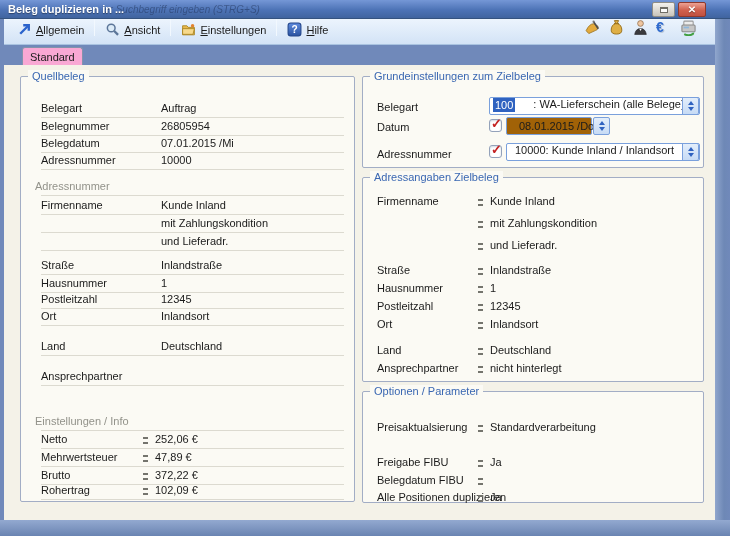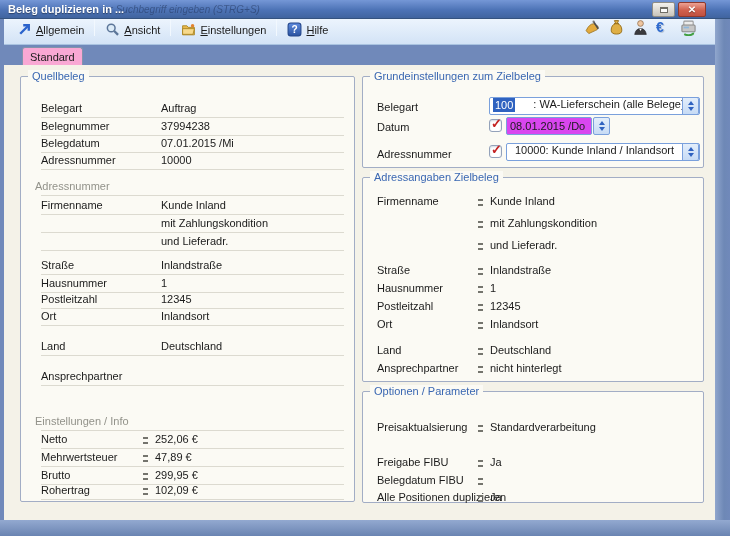--- a/index.html
+++ b/index.html
@@ -59,21 +59,21 @@
   .combo{position:absolute;height:18px;background:#fff;border:1px solid #7aa0dc;border-radius:2px;display:flex;align-items:flex-start;overflow:hidden}
   .combo .code{background:#2f62c0;color:#fff;padding:0 2px;margin-left:3px;line-height:14px}
   .combo .ctext{margin-left:18px;white-space:nowrap}
   .combo .ctext-center{width:100%;text-align:center;padding-right:17px;white-space:nowrap}
   .spin{position:absolute;right:0;top:-1px;bottom:-1px;width:17px;background:linear-gradient(#e3eefb,#c7dbf5);border:1px solid #7aa0dc;border-radius:0 2px 2px 0}
   .spin::before{content:"";position:absolute;left:5px;top:3px;border-left:3px solid transparent;border-right:3px solid transparent;border-bottom:4px solid #2f62c0}
   .spin::after{content:"";position:absolute;left:5px;bottom:3px;border-left:3px solid transparent;border-right:3px solid transparent;border-top:4px solid #2f62c0}
   .spinbtn{position:absolute;width:17px;height:18px;background:linear-gradient(#e3eefb,#c7dbf5);border:1px solid #7aa0dc;border-radius:2px}
   .spinbtn::before{content:"";position:absolute;left:5px;top:3px;border-left:3px solid transparent;border-right:3px solid transparent;border-bottom:4px solid #2f62c0}
   .spinbtn::after{content:"";position:absolute;left:5px;bottom:3px;border-left:3px solid transparent;border-right:3px solid transparent;border-top:4px solid #2f62c0}
-  .textinput{position:absolute;height:18px;background:#d946ef;border:1px solid #7aa0dc;border-radius:2px;padding:2px 0 0 3px;white-space:nowrap}
+  .textinput{position:absolute;height:18px;background:#a16207;border:1px solid #7aa0dc;border-radius:2px;padding:2px 0 0 12px;white-space:nowrap}
   .checkbox{position:absolute;width:13px;height:13px;background:#fff;border:1px solid #94a2ba;border-radius:3px;box-shadow:inset 0 1px 2px rgba(120,140,170,.35)}
   .checkbox.checked::after{content:"\2713";position:absolute;left:1px;top:-4px;color:#c42222;font-weight:bold;font-size:13px}
 
   u{text-decoration:underline}
 </style>
 </head>
 <body>
 
 <div class="frame-right"></div>
 <div class="frame-bottom"></div>
@@ -179,21 +179,21 @@
 
   <div class="group" style="left:16px;top:11px;width:335px;height:426px">
     <span class="group-title">Quellbeleg</span>
 
     <div class="row u" style="top:24px">
       <span class="lbl">Belegart</span>
       <span class="val">Auftrag</span>
     </div>
     <div class="row u" style="top:42px">
       <span class="lbl">Belegnummer</span>
-      <span class="val">37994238</span>
+      <span class="val">26805954</span>
     </div>
     <div class="row u" style="top:59px">
       <span class="lbl">Belegdatum</span>
       <span class="val">07.01.2015 /Mi</span>
     </div>
     <div class="row u" style="top:76px">
       <span class="lbl">Adressnummer</span>
       <span class="val">10000</span>
     </div>
     <div class="row u" style="top:102px">
@@ -244,21 +244,21 @@
       <span class="val bval">252,06 €</span>
     </div>
     <div class="row u" style="top:373px">
       <span class="lbl">Mehrwertsteuer</span>
       <span class="bullet"></span>
       <span class="val bval">47,89 €</span>
     </div>
     <div class="row u" style="top:391px">
       <span class="lbl">Brutto</span>
       <span class="bullet"></span>
-      <span class="val bval">299,95 €</span>
+      <span class="val bval">372,22 €</span>
     </div>
     <div class="row u" style="top:406px">
       <span class="lbl">Rohertrag</span>
       <span class="bullet"></span>
       <span class="val bval">102,09 €</span>
     </div>
   </div>
 
   <div class="group" style="left:358px;top:11px;width:342px;height:92px">
     <span class="group-title">Grundeinstellungen zum Zielbeleg</span>

